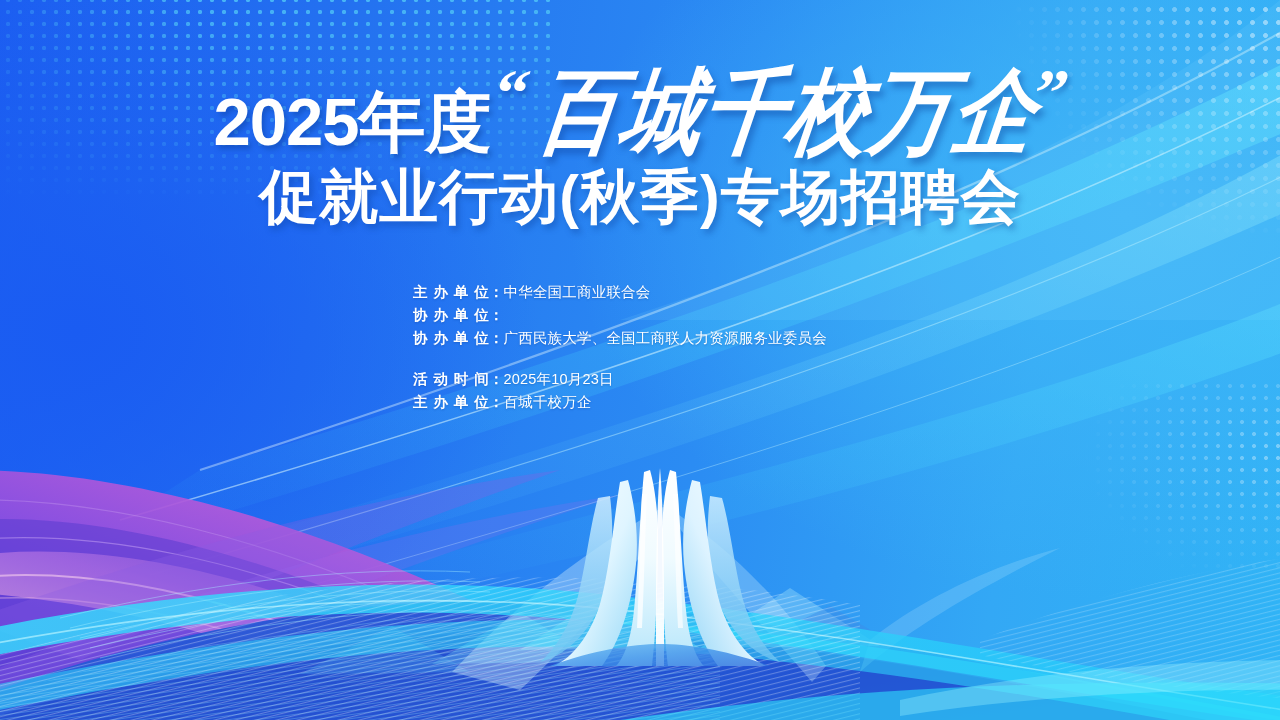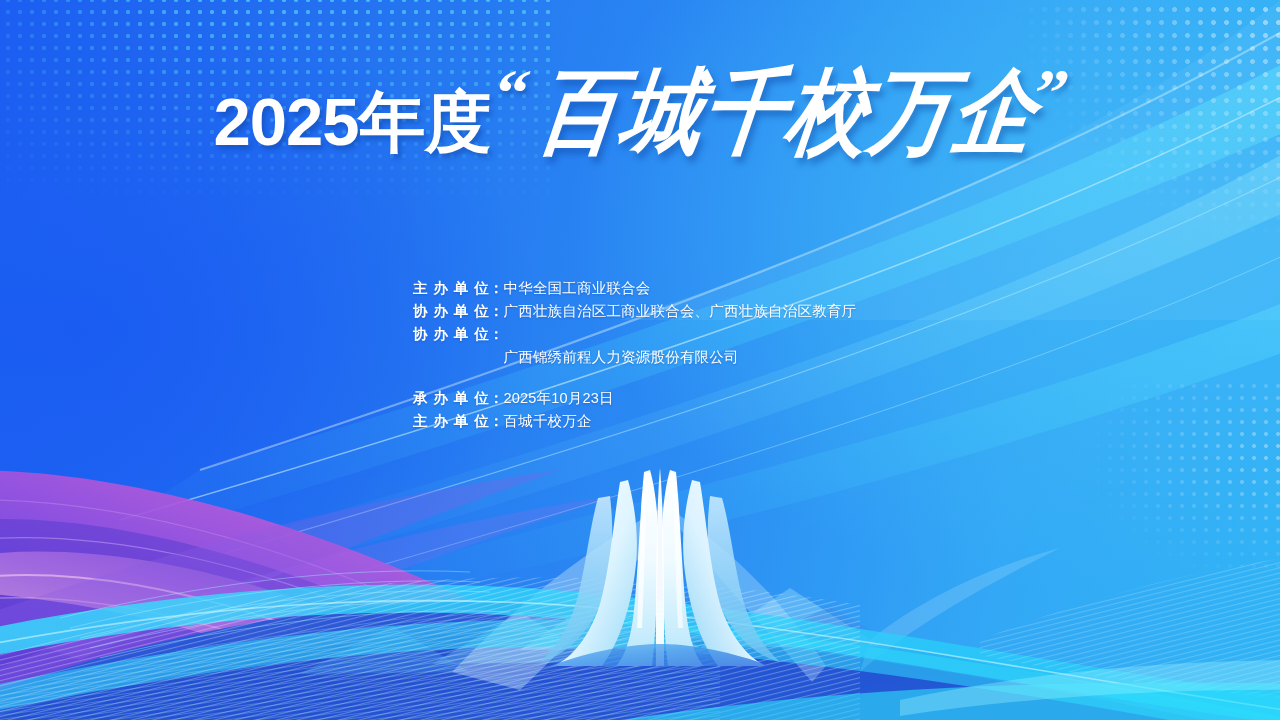--- a/index.html
+++ b/index.html
@@ -124,21 +124,21 @@
     top:281px;
     z-index:30;
     color:#ffffff;
     font-size:14.5px;
     line-height:1.0;
     font-family:"Liberation Sans","DejaVu Sans",sans-serif;
     text-shadow:0 1px 2px rgba(10,60,150,.35);
   }
   .info-row{
     display:flex;
-    align-items:flex-start;
+    align-items:center;
     height:23px;
   }
   .info-label{
     width:76px;
     flex:0 0 76px;
     text-align:justify;
     text-align-last:justify;
     font-weight:bold;
     letter-spacing:.2px;
   }
@@ -354,50 +354,46 @@
     <path d="M26,198 C 70,182 108,176 136,176 C 164,176 202,182 246,198 Z" fill="url(#baseGrad)" opacity=".8"></path>
   </svg>
 
   <div class="title-wrap">
     <div class="title-line1">
       <span class="t-year">2025年度</span>
       <span class="t-quote q-open">“</span>
       <span class="t-calli">百城千校万企</span>
       <span class="t-quote q-close">”</span>
     </div>
+    <div class="title-line2">促就业行动(秋季)专场招聘会</div>
   </div>
 
   <div class="info">
 
     <div class="info-row">
       <span class="info-label">主办单位</span>
       <span class="info-colon">：</span>
       <span class="info-value">中华全国工商业联合会</span>
     </div>
 
     <div class="info-row">
       <span class="info-label">协办单位</span>
       <span class="info-colon">：</span>
-      <span class="info-value">广西壮族自治区工商业联合会、广西壮族自治区教育厅</span>
     </div>
 
     <div class="info-row">
       <span class="info-label">协办单位</span>
       <span class="info-colon">：</span>
-    </div>
-    <div class="info-row info-cont">
-      <span class="info-label">协办单位</span>
-      <span class="info-colon">：</span>
-      <span class="info-value">广西锦绣前程人力资源股份有限公司</span>
+      <span class="info-value">广西民族大学、全国工商联人力资源服务业委员会</span>
     </div>
 
     <div class="info-gap"></div>
 
     <div class="info-row">
-      <span class="info-label">承办单位</span>
+      <span class="info-label">活动时间</span>
       <span class="info-colon">：</span>
       <span class="info-value">2025年10月23日</span>
     </div>
 
     <div class="info-row">
       <span class="info-label">主办单位</span>
       <span class="info-colon">：</span>
       <span class="info-value">百城千校万企</span>
     </div>
 

